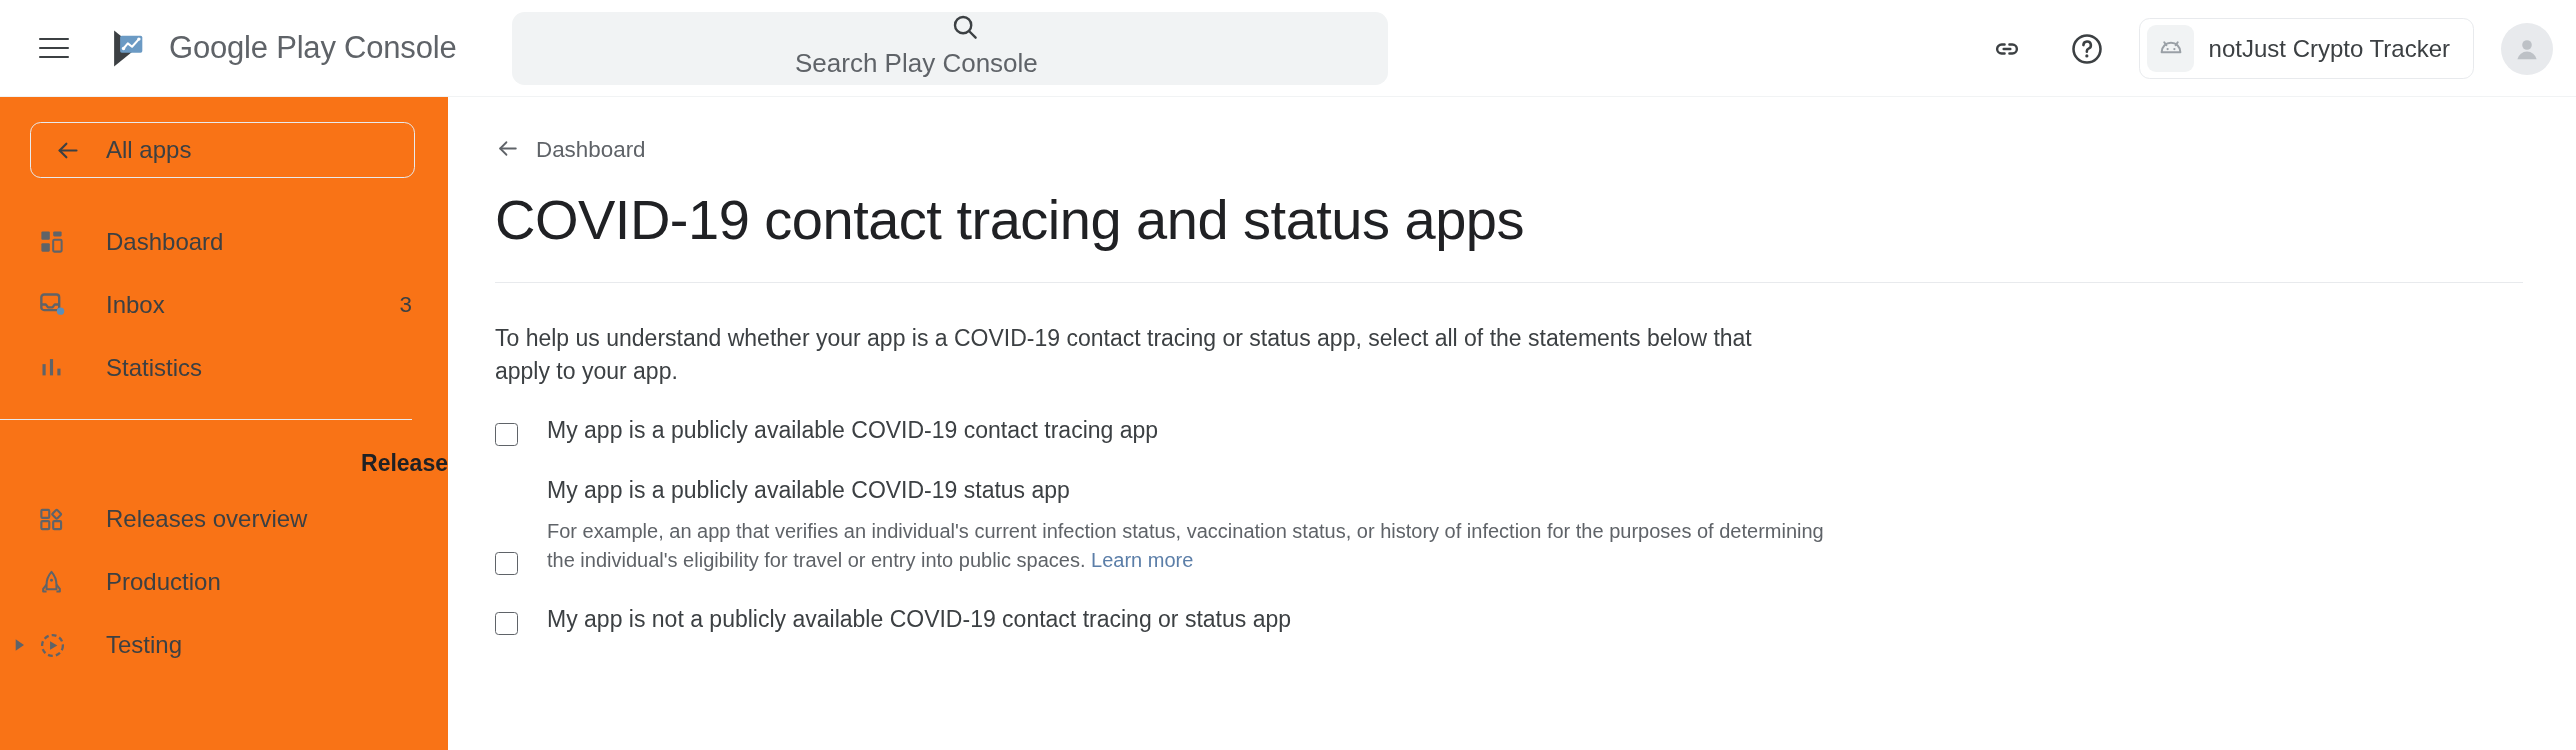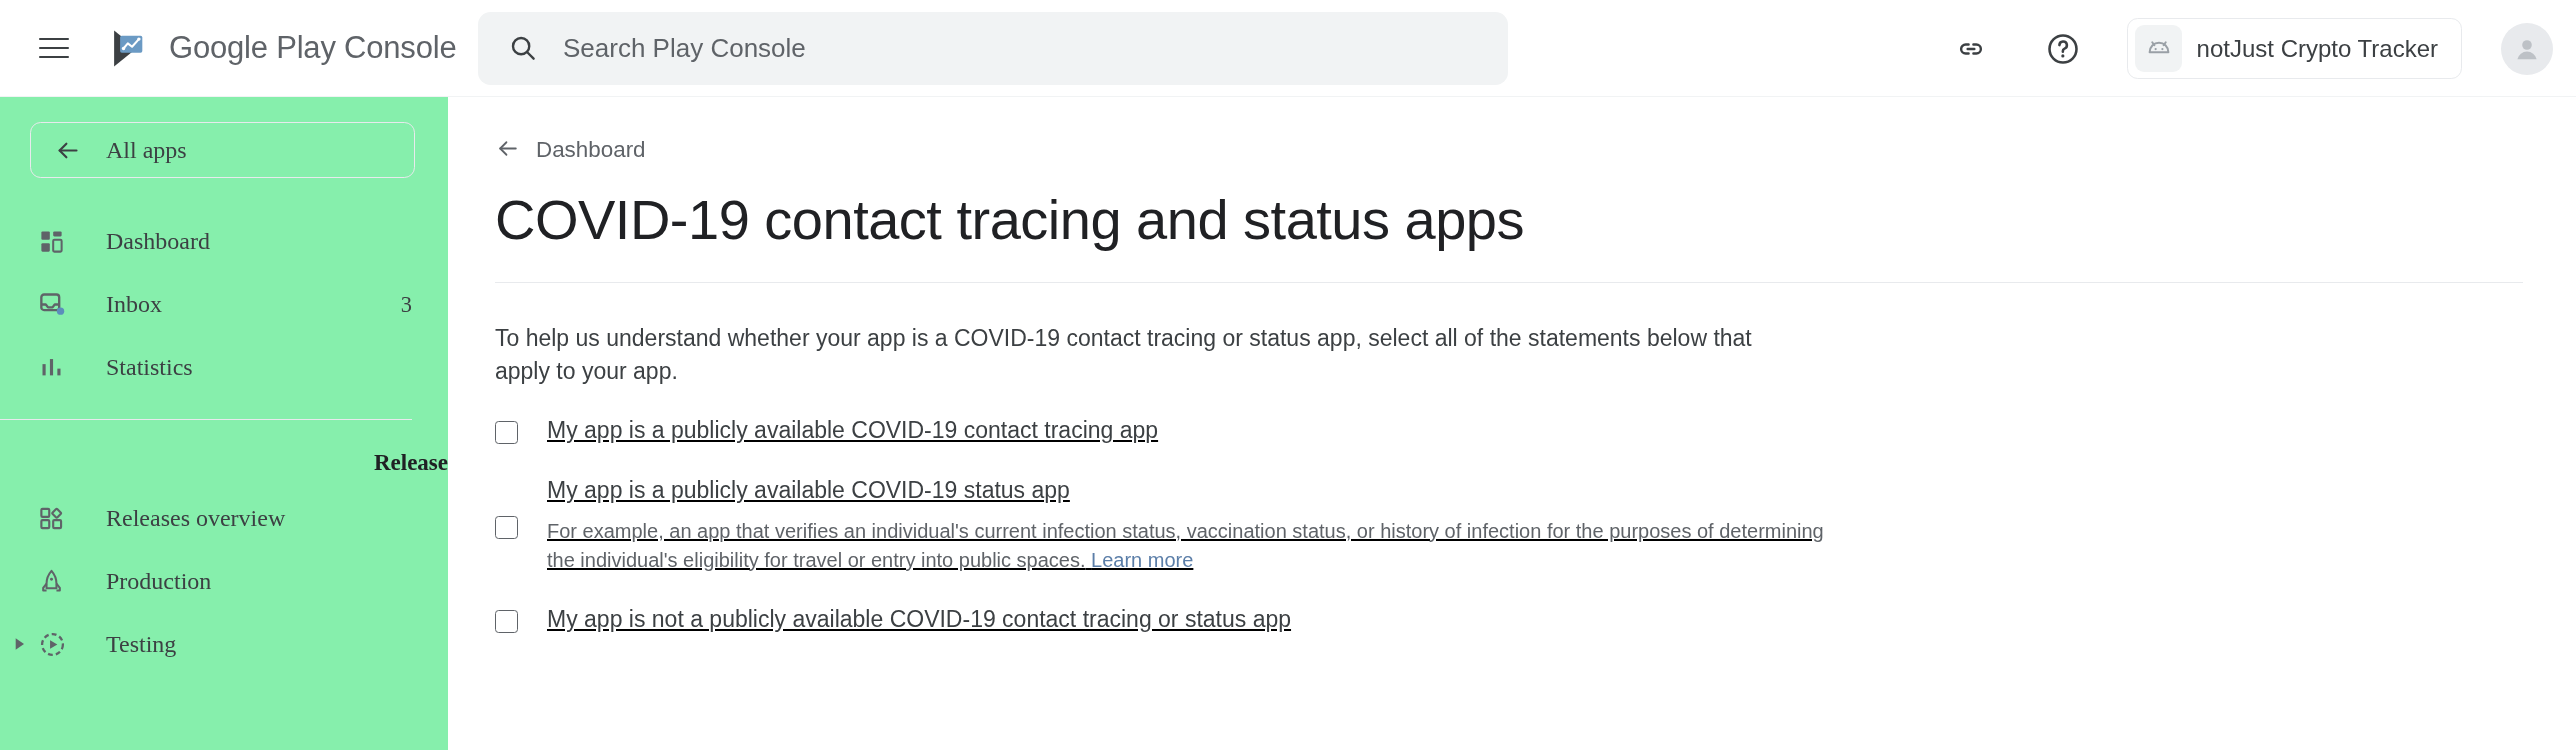--- a/index.html
+++ b/index.html
@@ -30,37 +30,37 @@
   .hamburger i { display: block; width: 30px; height: 2.7px; background: #3c4043; border-radius: 0.9px; }
 
   .brand { display: flex; align-items: center; margin-left: 36px; gap: 19px; cursor: pointer; }
   .play-logo { width: 41px; height: 41px; display: block; }
   .brand-text {
     font-size: 31px; color: #5f6368; letter-spacing: -0.2px;
     white-space: nowrap;
   }
 
   .searchbar {
-    position: absolute; left: 478px; top: 11.6px;
-    width: 1030px; height: 73px;
+    position: absolute; left: 512px; top: 11.6px;
+    width: 876px; height: 73px;
     background: #f1f3f4; border-radius: 12.5px;
-    display: flex; align-items: center; cursor: text;
+    display: flex; align-items: center; cursor: text; flex-direction: column;
   }
   .search-icon { margin-left: 30px; display: flex; }
   .search-input {
     border: 0; outline: 0; background: transparent;
     margin-left: 25px; flex: 1;
     font-family: "Liberation Sans", sans-serif;
     font-size: 26px; color: #3c4043;
   }
   .search-input::placeholder { color: #5f6368; }
 
   .appbar-right {
     position: absolute; right: 23px; top: 0; height: 97px;
-    display: flex; align-items: center; gap: 16px;
+    display: flex; align-items: center; gap: 4px;
   }
   .icon-btn {
     width: 56px; height: 56px; border-radius: 50%;
     display: flex; align-items: center; justify-content: center;
     cursor: pointer; margin-right: 20px;
   }
   .app-chip {
     height: 61px; border: 0.9px solid #e8eaed; border-radius: 10.7px;
     display: flex; align-items: center; padding: 0 23px 0 7.2px; gap: 14.3px;
     cursor: pointer; margin-right: 23px;
@@ -72,22 +72,21 @@
   .app-chip-name { font-size: 24px; color: #3c4043; white-space: nowrap; }
   .avatar {
     width: 52px; height: 52px; border-radius: 50%; background: #e8eaed;
     display: flex; align-items: center; justify-content: center; cursor: pointer;
   }
 
   
   .sidebar {
     position: absolute; top: 97px; left: 0;
     width: 448px; height: 654px;
-    background: #86efac;
-    font-family: Liberation Serif, serif;
+    background: #f97316;
   }
   .allapps-btn {
     margin: 25px 0 0 30px;
     width: 385px; height: 56px;
     border: 0.9px solid #e8eaed; border-radius: 10.7px;
     display: flex; align-items: center; cursor: pointer;
   }
   .allapps-btn .ab-arrow { margin-left: 23px; display: flex; }
   .allapps-btn .ab-label { margin-left: 25px; font-size: 24px; color: #3c4043; }
 
@@ -127,21 +126,21 @@
     letter-spacing: -0.5px; margin-top: 23px;
   }
   .title-divider { height: 0.9px; background: #e8eaed; margin-top: 30px; width: 2028px; }
 
   .intro {
     margin-top: 39px; font-size: 23px; line-height: 1.42; color: #3c4043;
     max-width: 1308px;
   }
 
   .check-list { margin-top: 29px; }
-  .check-row { display: flex; align-items: center; margin-bottom: 30px; text-decoration: underline; }
+  .check-row { display: flex; align-items: flex-end; margin-bottom: 30px; }
   .checkbox {
     width: 23px; height: 23px; min-width: 23px;
     border: 1.8px solid #5f6368; border-radius: 3.6px;
     margin-top: 3.6px; cursor: pointer; background: #fff;
   }
   .check-body { margin-left: 29px; }
   .check-label { font-size: 23px; color: #3c4043; line-height: 1.3; }
   .check-desc {
     font-size: 20px; color: #5f6368; line-height: 1.45;
     margin-top: 10.7px; max-width: 1299px;

